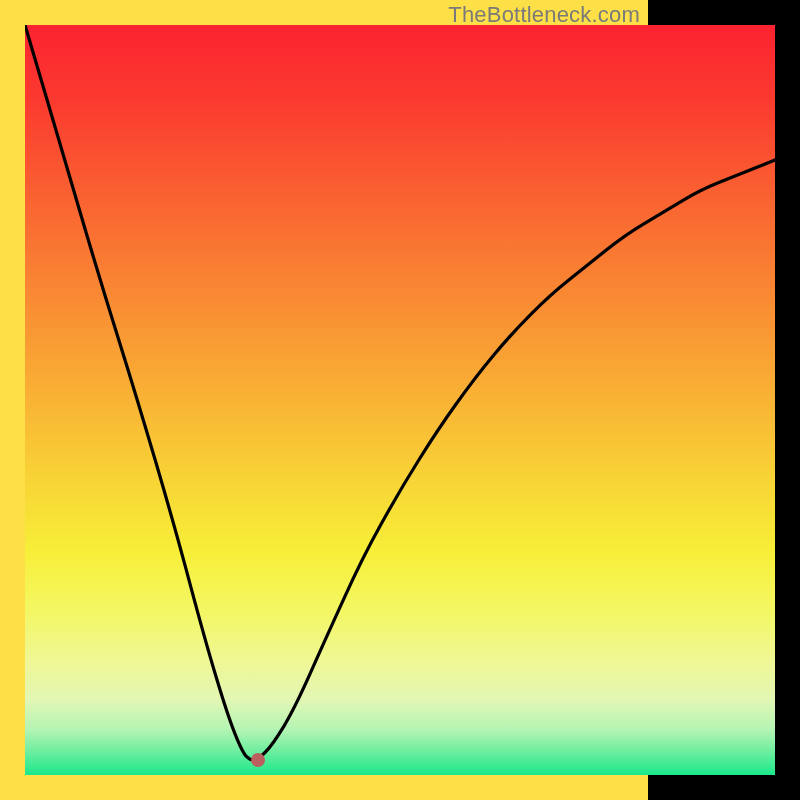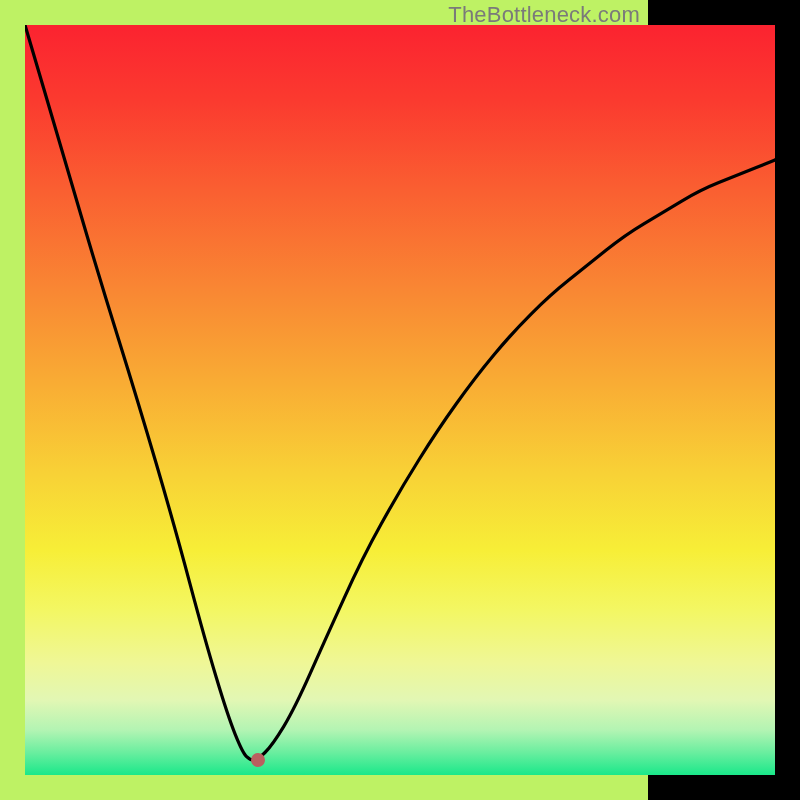--- a/index.html
+++ b/index.html
@@ -8,21 +8,21 @@
     width: 800px;
     height: 800px;
     background: #000;
     font-family: Arial, Helvetica, sans-serif;
     overflow: hidden;
   }
   .frame {
     position: relative;
     width: 648px;
     height: 800px;
-    background: #bef264;
+    background: #fde047;
   }
   .watermark {
     position: absolute;
     top: 2px;
     right: 8px;
     color: #7a7a7a;
     font-size: 22px;
     letter-spacing: 0.2px;
     font-weight: 400;
     z-index: 5;

